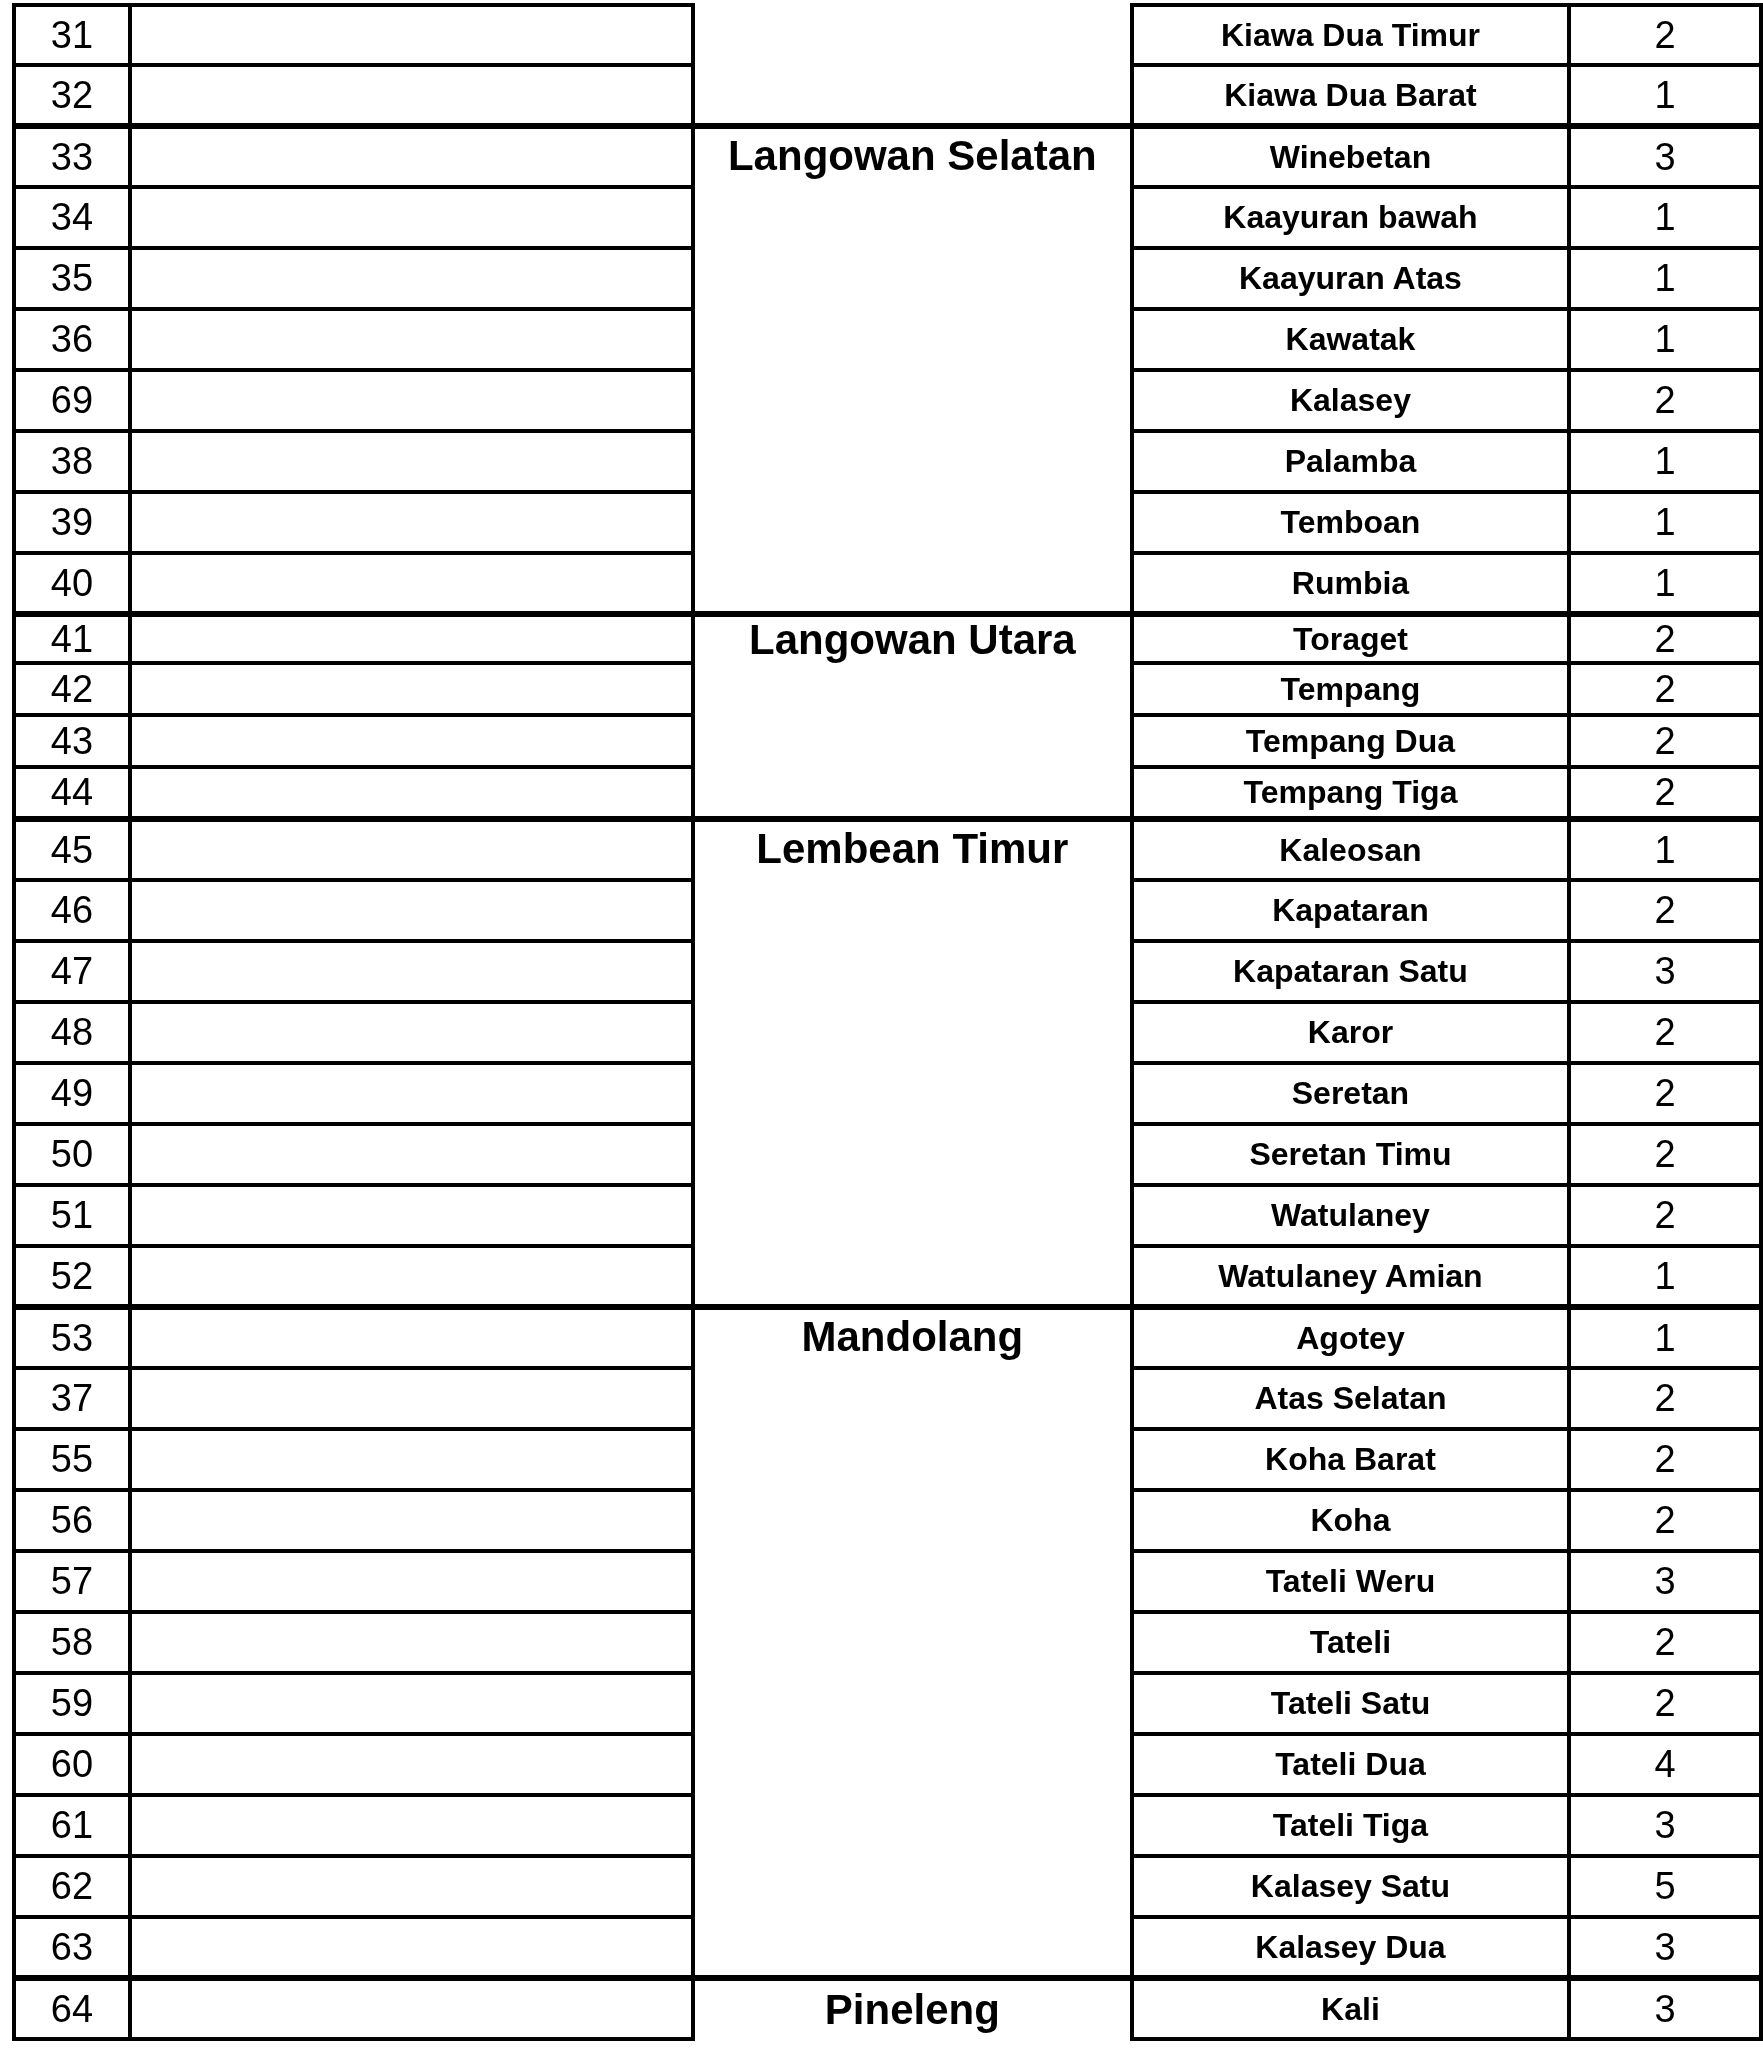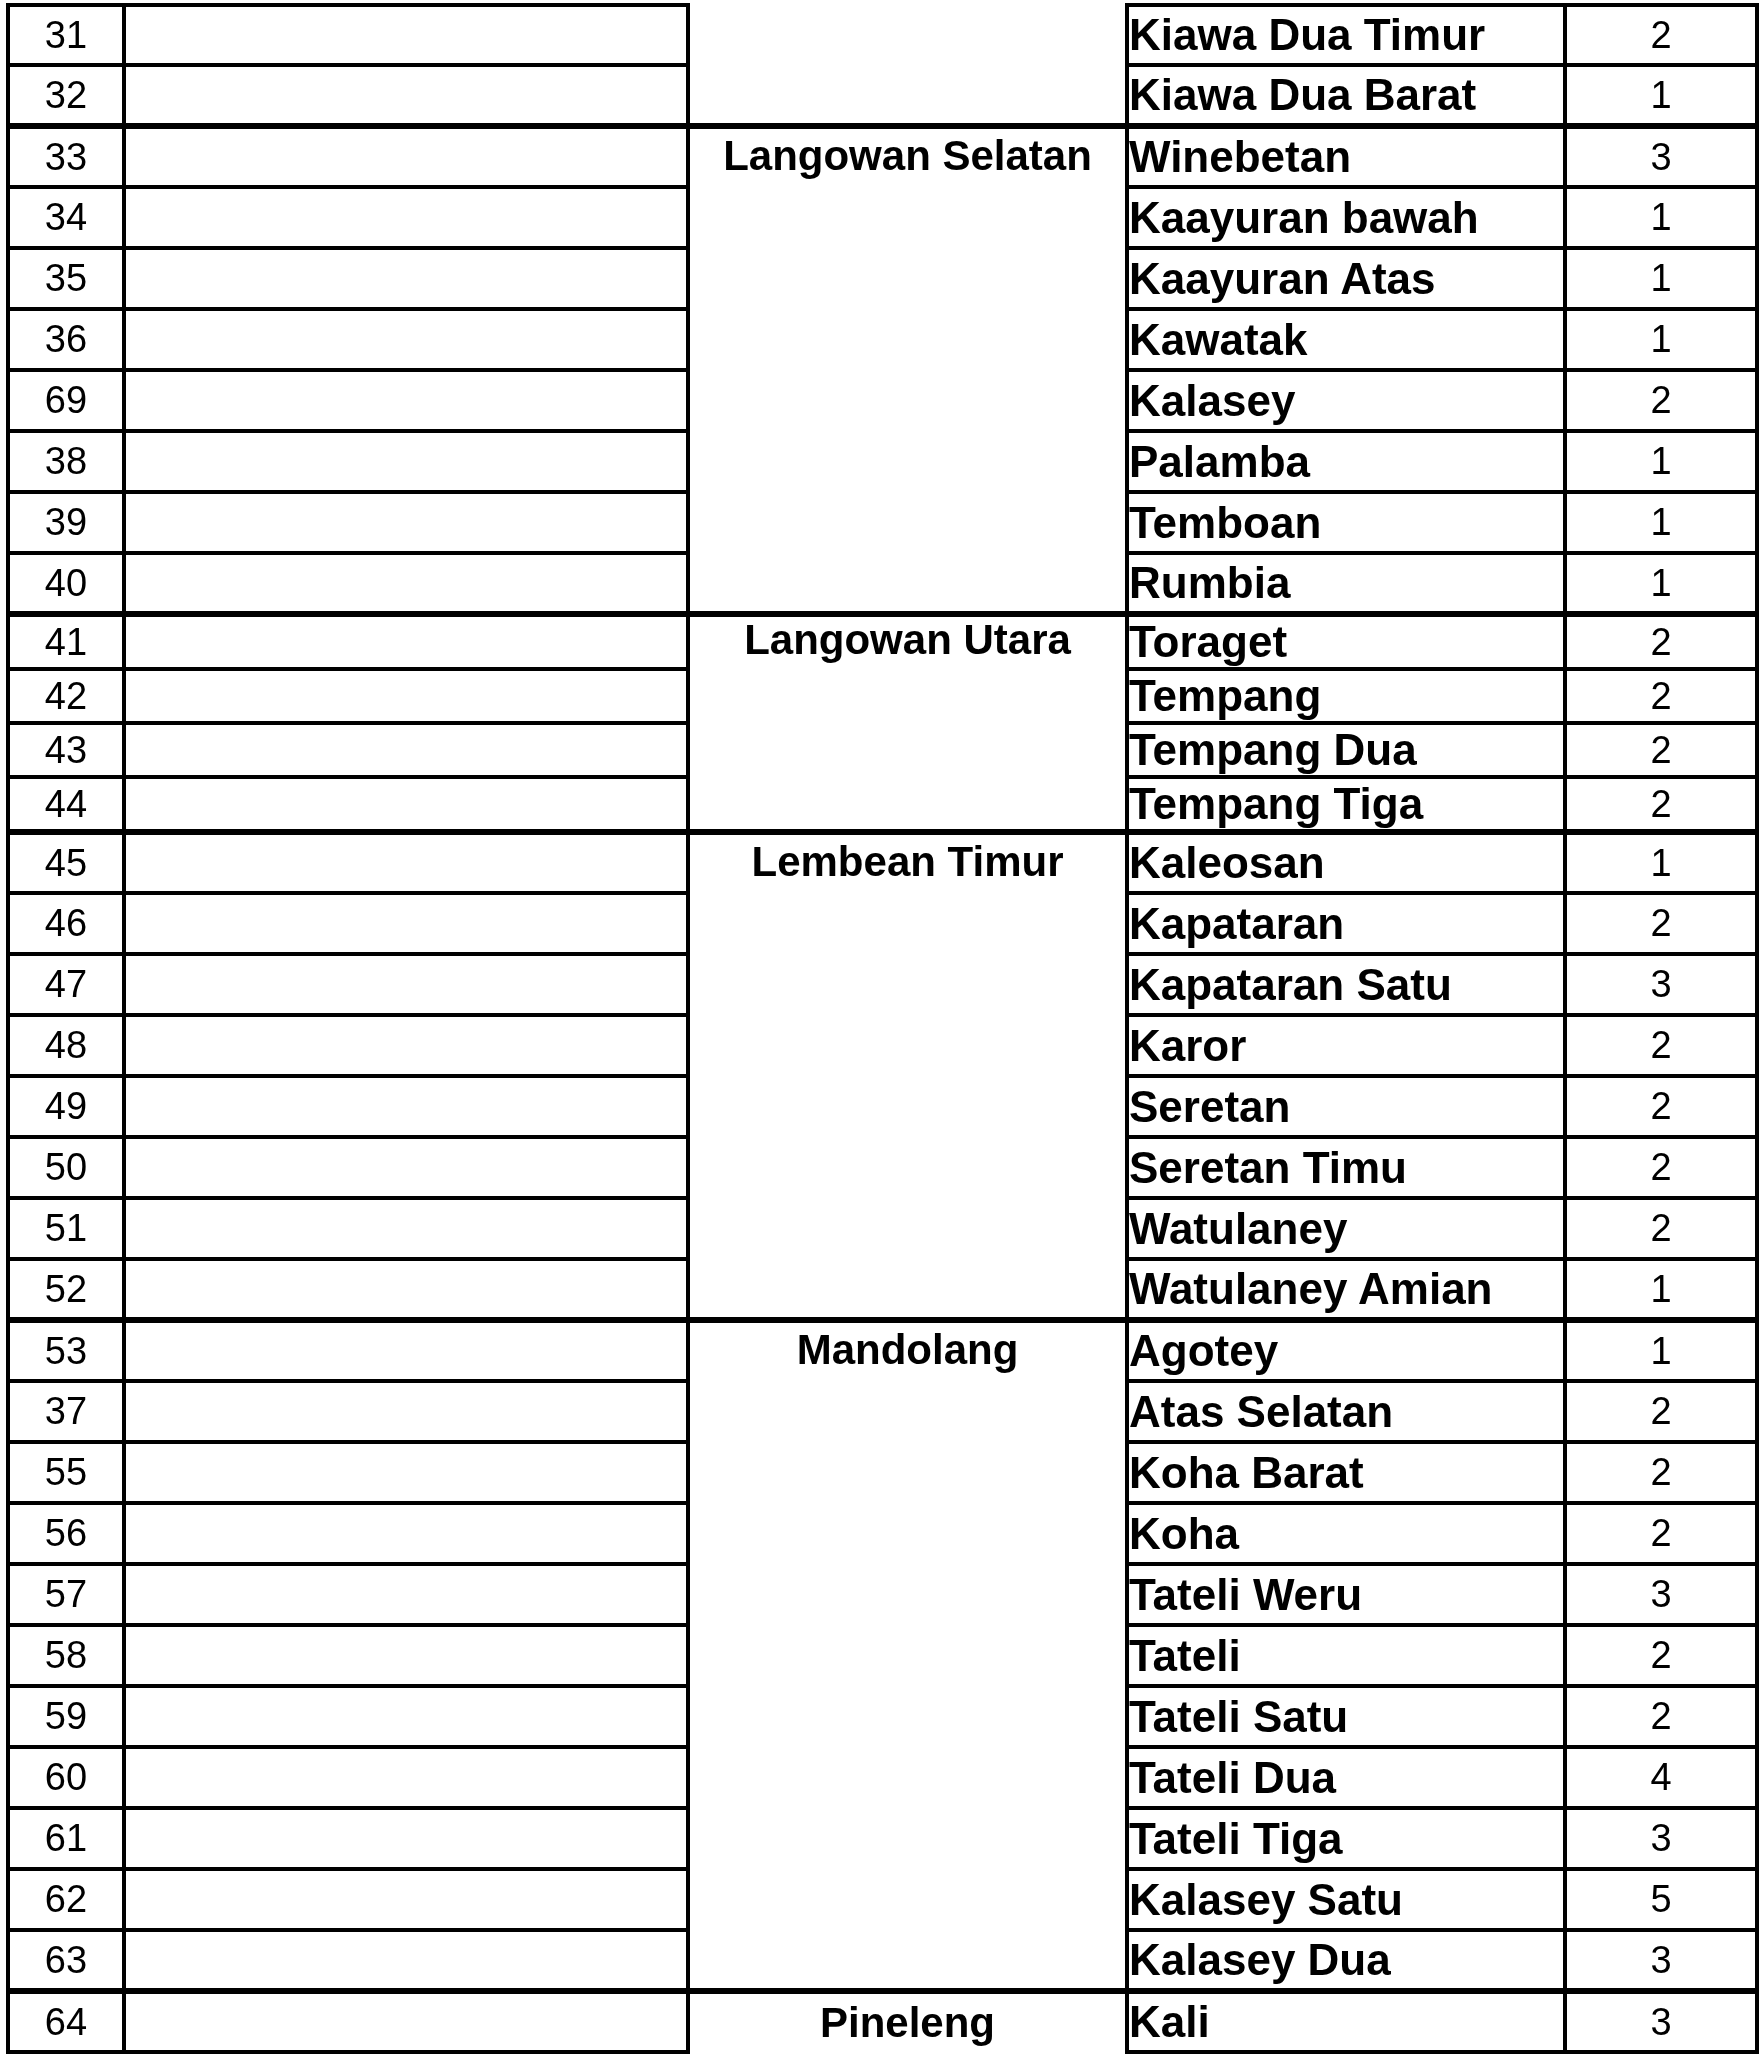--- a/index.html
+++ b/index.html
@@ -11,21 +11,21 @@
     position: relative;
     width: 1763px;
     height: 2057px;
     background: #ffffff;
     overflow: hidden;
     font-family: "Liberation Sans", sans-serif;
     color: #000000;
   }
   table.doc {
     position: absolute;
-    left: 6px;
+    left: 12px;
     top: 3px;
     border-collapse: collapse;
     table-layout: fixed;
     background: #ffffff;
   }
   td {
     border: 4px solid #000000;
     padding: 0;
     overflow: hidden;
     background: #ffffff;
@@ -43,23 +43,23 @@
     text-align: center;
     vertical-align: middle;
   }
   td.count {
     font-size: 38px;
     font-weight: 400;
     text-align: center;
     vertical-align: middle;
   }
   td.village {
-    font-size: 44px;
+    font-size: 32px;
     font-weight: 700;
-    text-align: left;
+    text-align: center;
     vertical-align: middle;
     letter-spacing: 0px;
   }
   td.district {
     font-size: 42px;
     font-weight: 700;
     text-align: center;
     vertical-align: top;
   }
   td.district.lh54 { line-height: 54px; }

